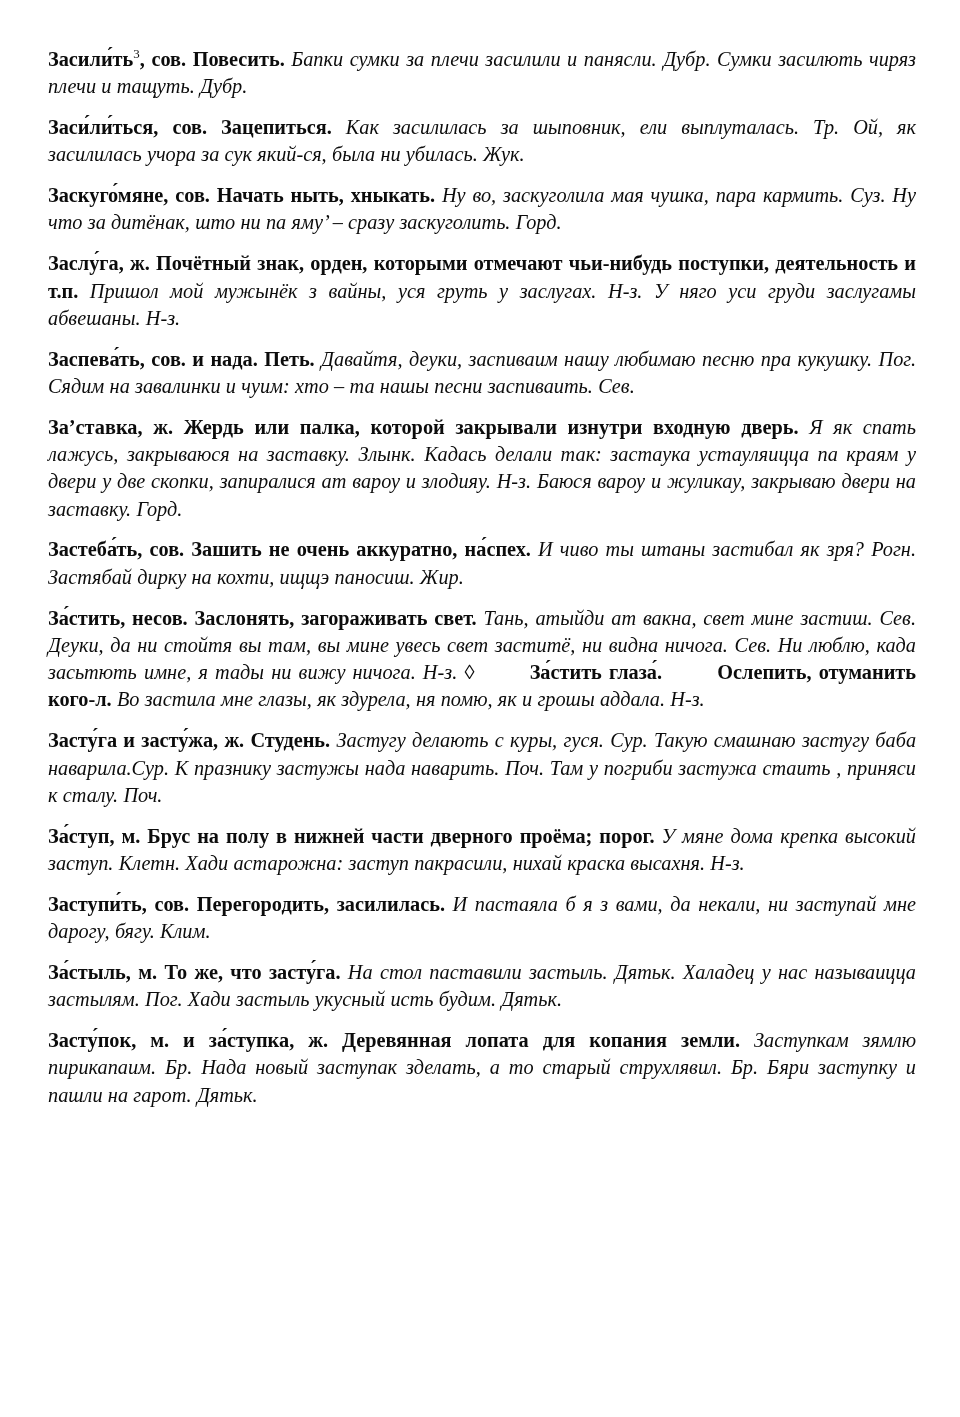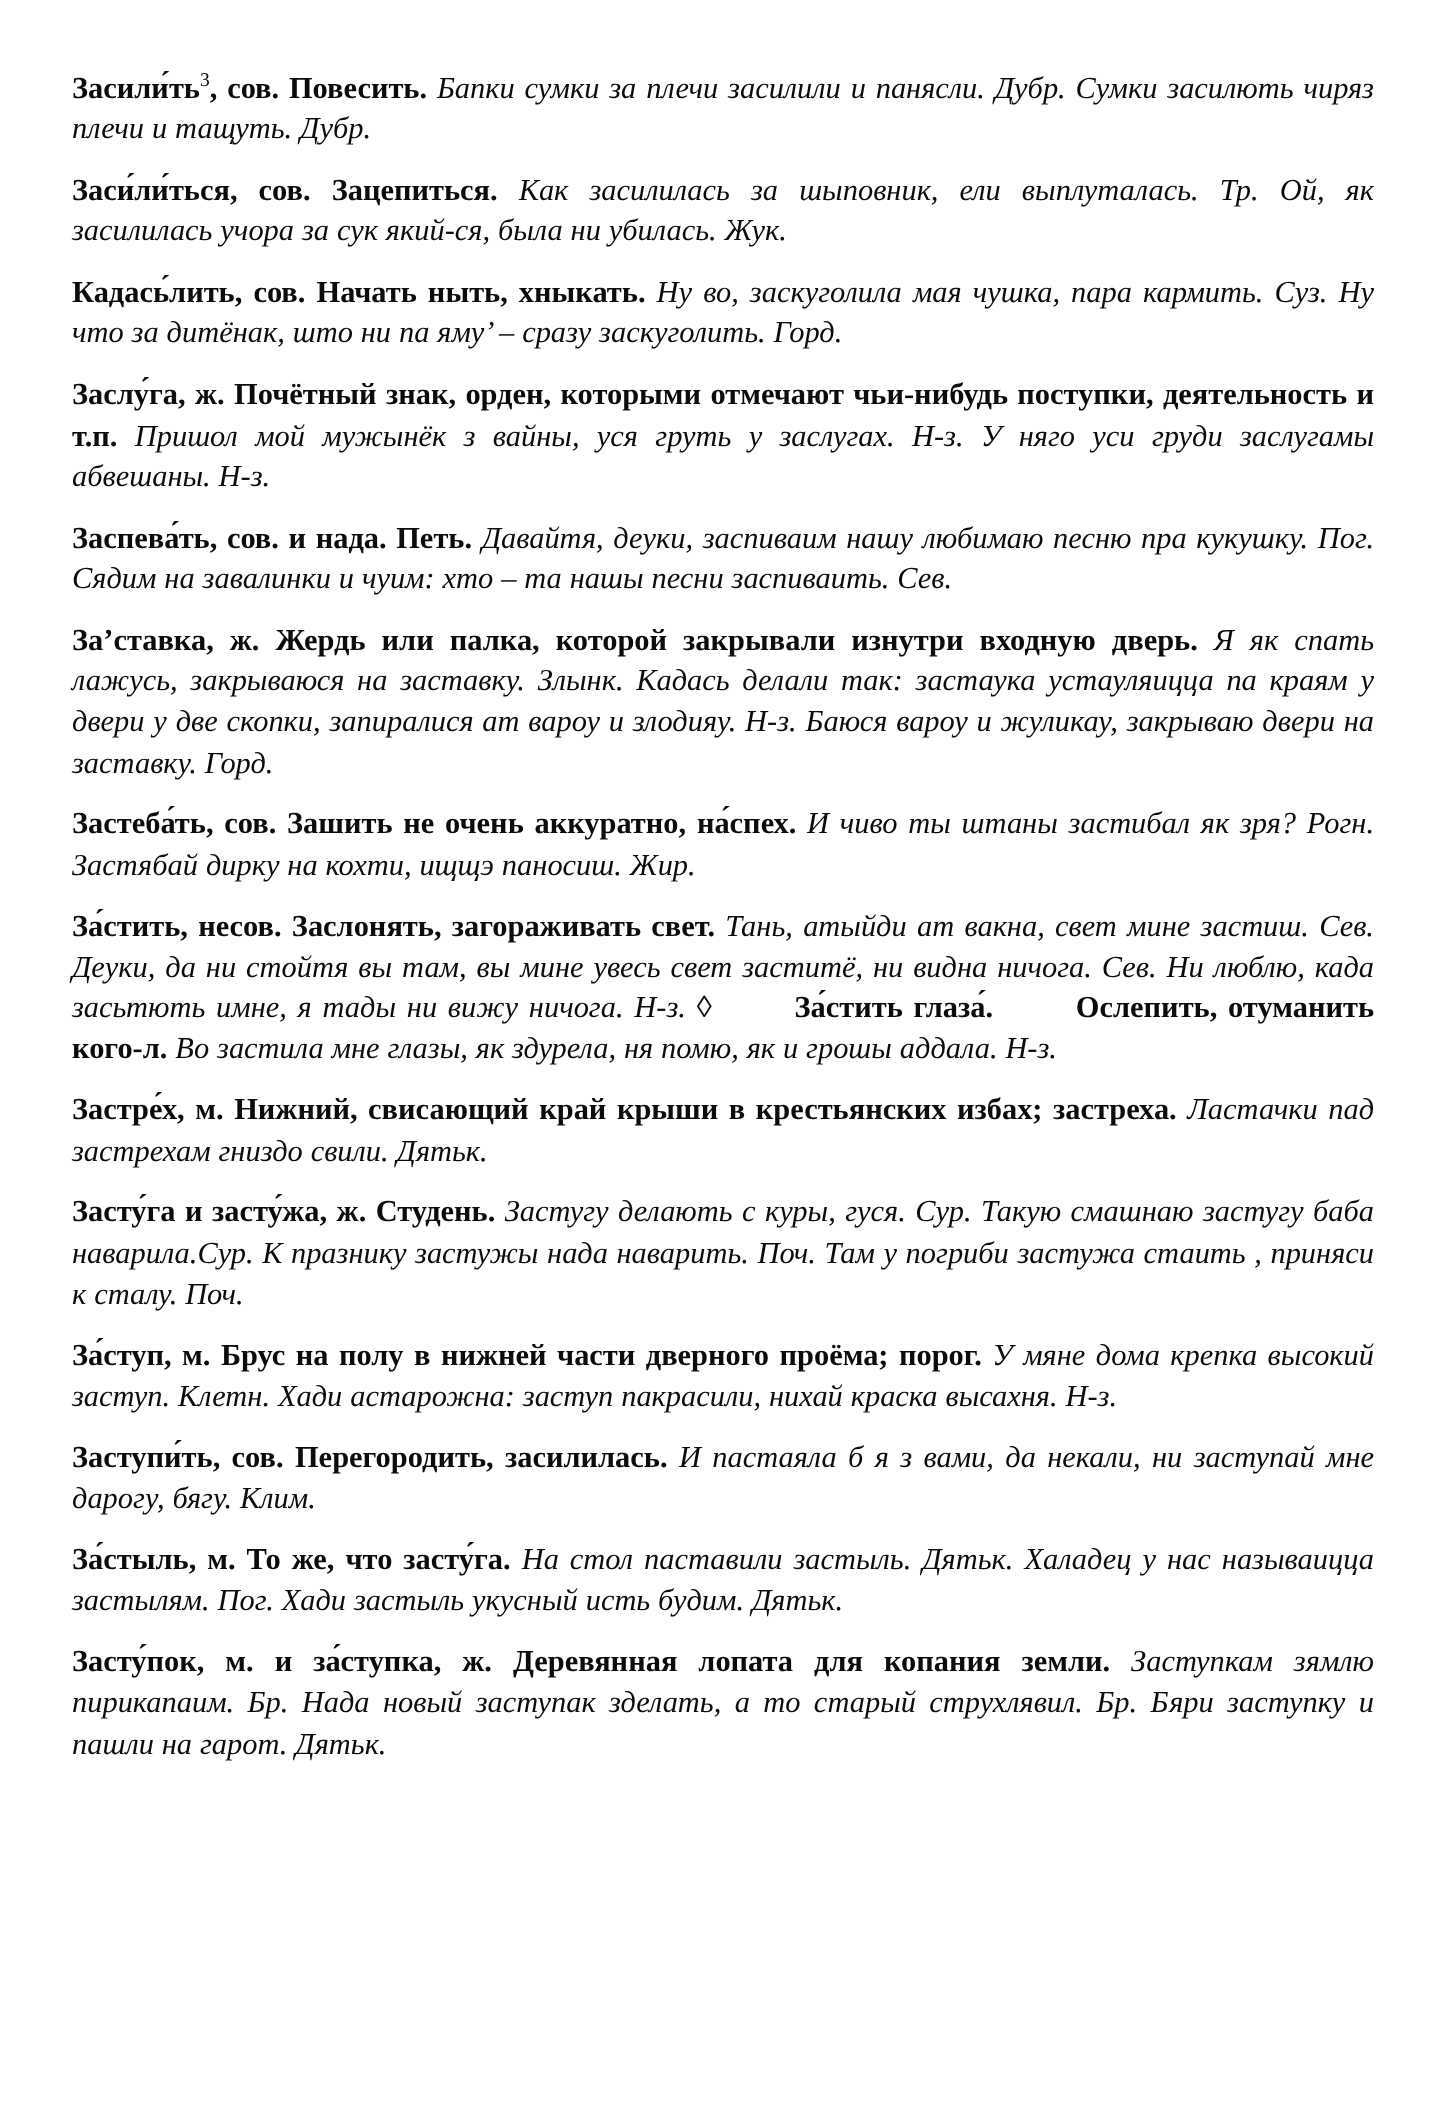--- a/index.html
+++ b/index.html
@@ -85,21 +85,21 @@
     <p class="entry">
       <span class="hw">Засили́ть</span><sup>3</sup><span class="hw">, сов. </span><span class="gloss">Повесить.</span><span class="ex"> Бапки сумки за плечи засилили и панясли. Дубр. Сумки засилють чиряз  плечи и тащуть. Дубр.</span>
     </p>
 
     <p class="entry">
       <span class="hw">Заси́ли́ться</span><span class="hw">, сов. </span><span class="gloss">Зацепиться.</span><span class="ex"> Как засилилась за шыповник, ели выплуталась. Тр. Ой, як засилилась  учора за сук який-ся, была ни убилась. Жук.</span>
     </p>
 
 
     <p class="entry">
-      <span class="hw">Кадась́лить</span><span class="hw">, сов. </span><span class="gloss">Начать ныть, хныкать.</span><span class="ex"> Ну во, заскуголила мая чушка, пара кармить. Суз. Ну что за дитёнак, што ни па яму’ – сразу заскуголить. Горд.</span>
+      <span class="hw">Заскуго́мяне</span><span class="hw">, сов. </span><span class="gloss">Начать ныть, хныкать.</span><span class="ex"> Ну во, заскуголила мая чушка, пара кармить. Суз. Ну что за дитёнак, што ни па яму’ – сразу заскуголить. Горд.</span>
     </p>
 
     <p class="entry">
       <span class="hw">Заслу́га</span><span class="hw">, ж. </span><span class="gloss">Почётный знак, орден, которыми отмечают чьи-нибудь поступки, деятельность и т.п.</span><span class="ex"> Пришол мой мужынёк з вайны, уся груть у заслугах. Н-з. У няго уси груди заслугамы абвешаны. Н-з.</span>
     </p>
 
 
     <p class="entry">
       <span class="hw">Заспева́ть</span><span class="hw">, сов. и нада. </span><span class="gloss">Петь.</span><span class="ex"> Давайтя, деуки, заспиваим нашу любимаю песню пра кукушку. Пог. Сядим на завалинки и чуим: хто – та нашы песни заспиваить. Сев.</span>
     </p>
@@ -109,23 +109,20 @@
     </p>
 
     <p class="entry">
       <span class="hw">Застеба́ть</span><span class="hw">, сов. </span><span class="gloss">Зашить не очень аккуратно, на́спех.</span><span class="ex"> И чиво ты штаны застибал як зря? Рогн. Застябай дирку на кохти, ищщэ паносиш. Жир.</span>
     </p>
 
     <p class="entry">
       <span class="hw">За́стить</span><span class="hw">, несов. </span><span class="gloss">Заслонять, загораживать свет.</span><span class="ex"> Тань, атыйди ат вакна, свет мине застиш. Сев. Деуки, да ни стойтя вы там, вы мине увесь свет заститё, ни видна ничога. Сев. Ни люблю, када засьтють имне, я тады ни вижу ничога. Н-з. </span><span class="diamond">◊ </span><span class="phrase">За́стить глаза́.</span><span class="phrase"> Ослепить, отуманить кого-л.</span><span class="ex"> Во застила мне глазы, як здурела, ня помю, як и грошы аддала. Н-з.</span>
     </p>
 
-    <p class="entry">
-      <span class="hw">Застре́х</span><span class="hw">, м. </span><span class="gloss">Нижний, свисающий край крыши в крестьянских избах; застреха.</span><span class="ex"> Ластачки пад застрехам гниздо свили. Дятьк.</span>
-    </p>
 
     <p class="entry">
       <span class="hw">Засту́га и засту́жа</span><span class="hw">, ж. </span><span class="gloss">Студень.</span><span class="ex"> Застугу делають с куры, гуся. Сур. Такую смашнаю застугу баба  наварила.Сур. К празнику застужы нада наварить. Поч. Там у погриби застужа  стаить , приняси к сталу. Поч.</span>
     </p>
 
     <p class="entry">
       <span class="hw">За́ступ</span><span class="hw">, м. </span><span class="gloss">Брус на полу в нижней части  дверного проёма; порог.</span><span class="ex"> У мяне дома крепка высокий заступ. Клетн. Хади астарожна: заступ пакрасили, нихай краска высахня. Н-з.</span>
     </p>
 
     <p class="entry">

